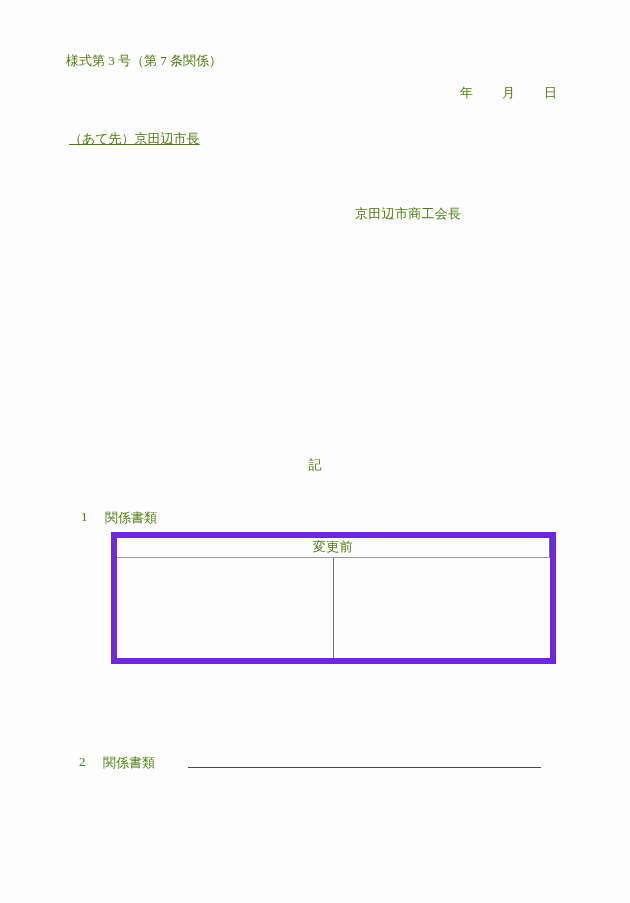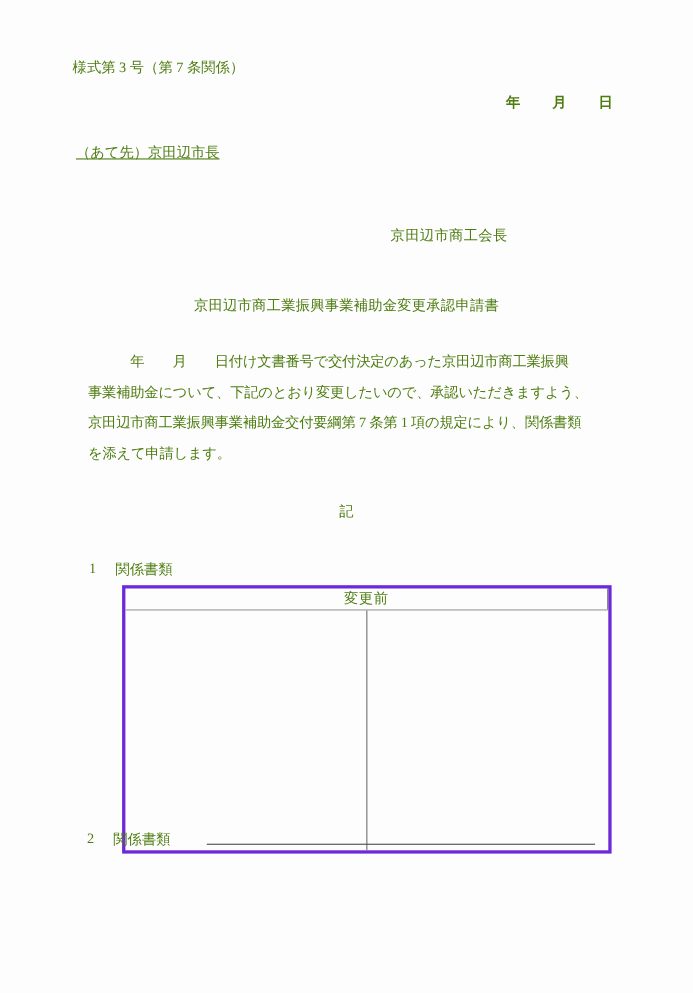--- a/index.html
+++ b/index.html
@@ -20,21 +20,21 @@
   }
   .abs { position: absolute; white-space: pre; }
   .centered {
     position: absolute;
     left: 0;
     width: 100%;
     text-align: center;
     white-space: pre;
   }
   .form-number   { left: 66px;  top: 52px; }
-  .date-line     { right: 72px; top: 84px; letter-spacing: 1px; font-weight: bold; }
+  .date-line     { right: 72px; top: 84px; letter-spacing: 1px; }
   .addressee     { left: 69px;  top: 130px; text-decoration: underline; }
   .sender        { left: 355px; top: 205px; letter-spacing: 0.3px; }
   .doc-title     { top: 269px; letter-spacing: 0.2px; }
   .body-par {
     position: absolute;
     left: 80px;
     top: 315px;
     width: 486px;
     line-height: 27.5px;
     letter-spacing: -0.2px;
@@ -43,22 +43,22 @@
   .note-heading  { top: 456px; }
   .sec-heading   { display: flex; }
   .sec1          { left: 81px; top: 509px; }
   .sec2          { left: 79px; top: 754px; }
   .sec-num       { width: 24px; }
   .change-table {
     position: absolute;
     left: 111px;
     top: 532px;
     width: 445px;
-    height: 244px;
-    border: 3px solid #6d28d9;
+    height: 132px;
+    border: 6px solid #6d28d9;
     box-sizing: border-box;
     display: flex;
     flex-direction: column;
   }
   .t-row { display: flex; flex: 1; }
   .t-row.head {
     flex: 0 0 19px;
     border-bottom: 1px solid #9a9a9a;
   }
   .t-cell {
@@ -83,28 +83,21 @@
 <div class="page">
 
   <div class="abs form-number">様式第 3 号（第 7 条関係）</div>
 
   <div class="abs date-line">年　　月　　日</div>
 
   <div class="abs addressee">（あて先）京田辺市長</div>
 
   <div class="abs sender">京田辺市商工会長</div>
 
-  <div class="centered doc-title">京田辺市商工業振興事業補助金変更承認申請書</div>
 
-  <div class="body-par">
-    <div>　　　年　　月　　日付け文書番号で交付決定のあった京田辺市商工業振興</div>
-    <div>事業補助金について、下記のとおり変更したいので、承認いただきますよう、</div>
-    <div>京田辺市商工業振興事業補助金交付要綱第 7 条第 1 項の規定により、関係書類</div>
-    <div>を添えて申請します。</div>
-  </div>
 
   <div class="centered note-heading">記</div>
 
   <div class="abs sec1 sec-heading">
     <span class="sec-num">1</span>
     <span>関係書類</span>
   </div>
 
   <div class="change-table">
     <div class="t-row head">

